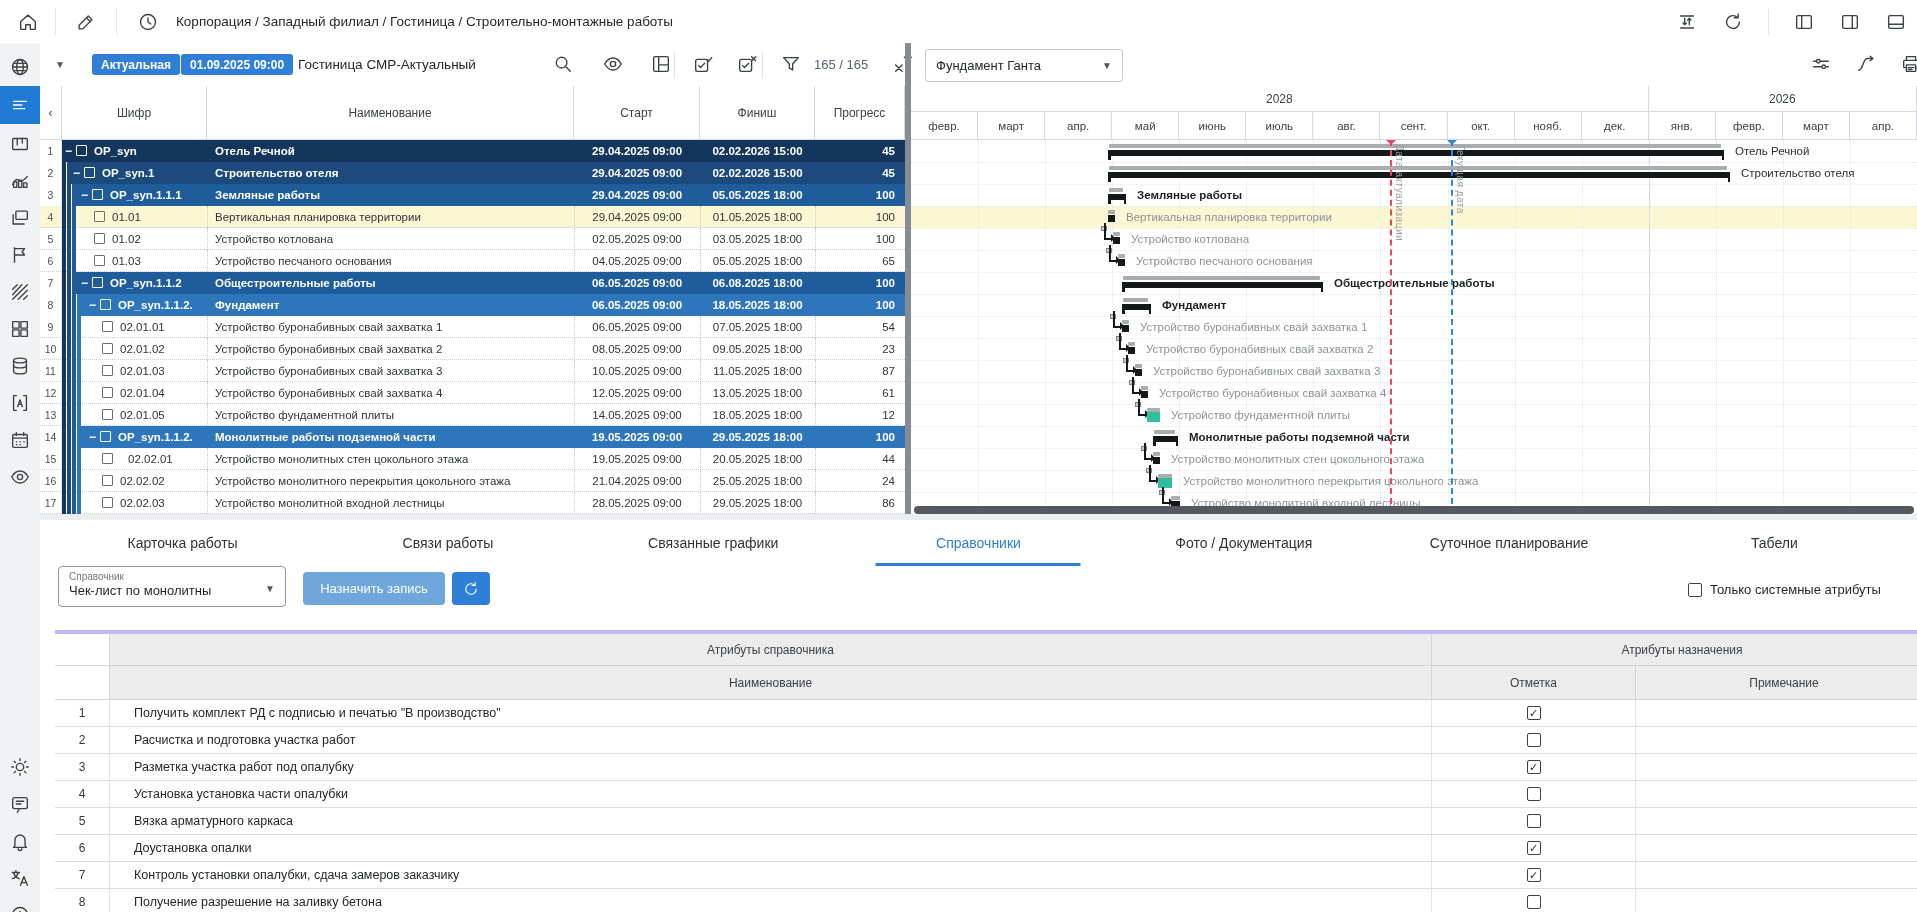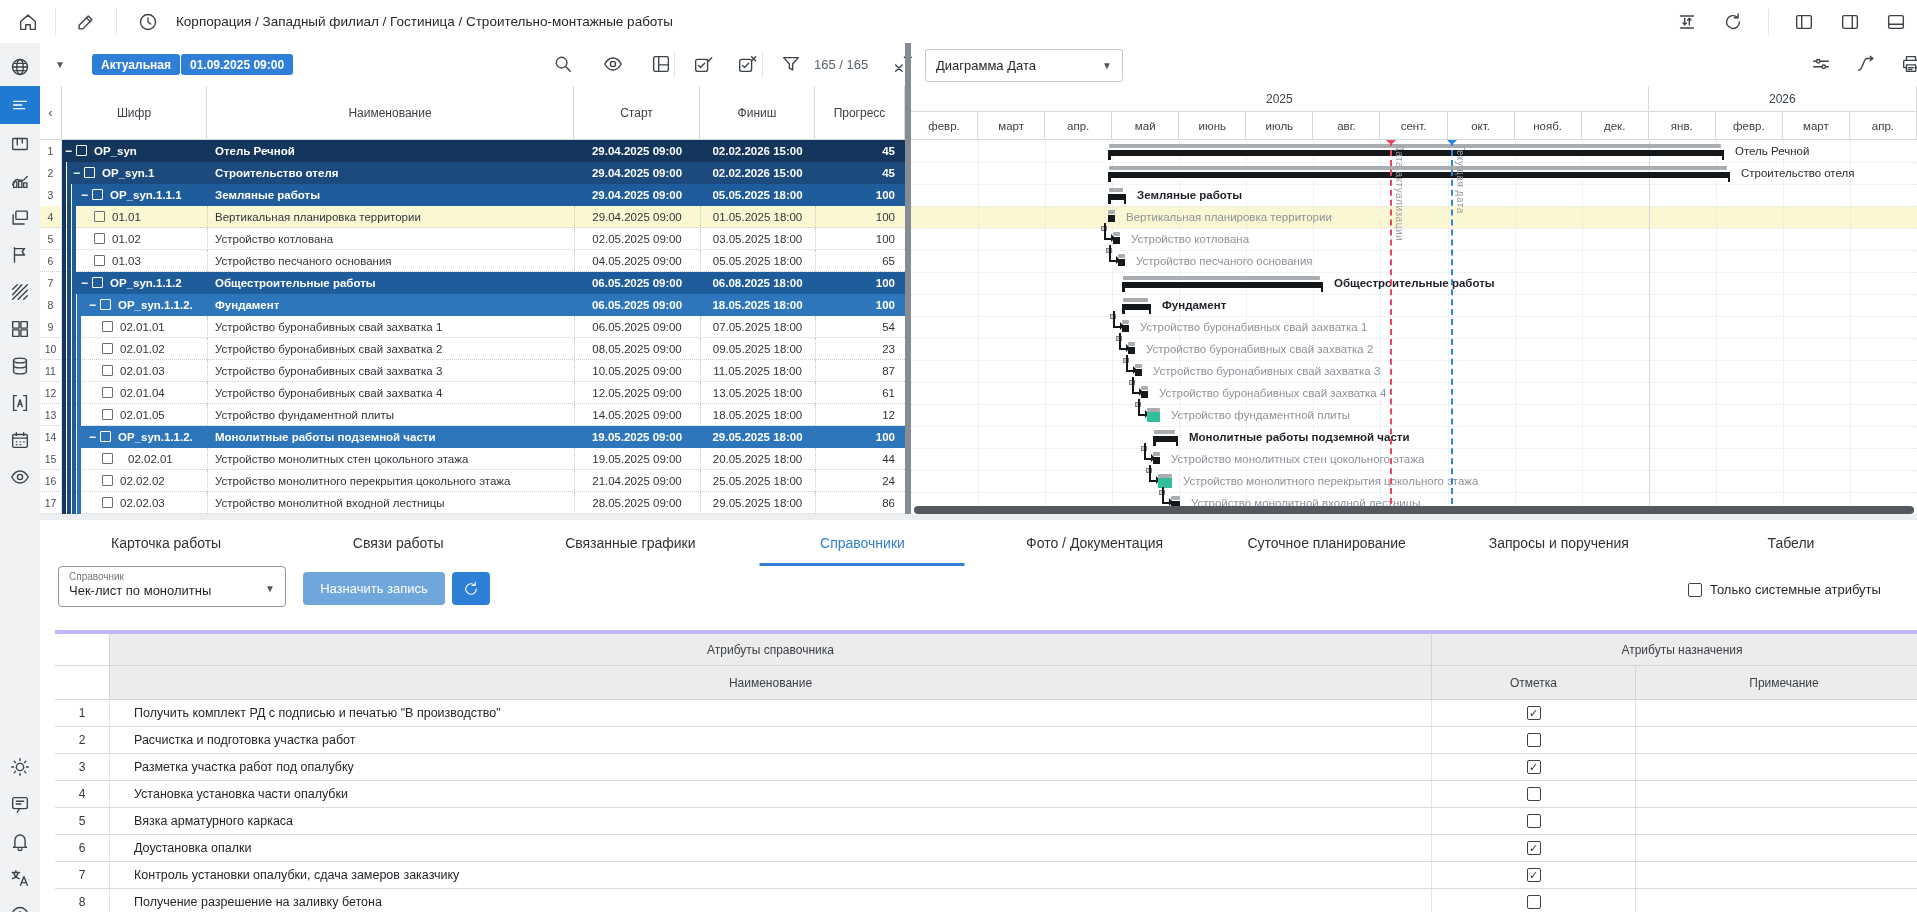--- a/index.html
+++ b/index.html
@@ -329,20 +329,21 @@
         </span>
       </div>
     </div>
 
   <div id="toolbar" class="abs">
     <div class="tb-btn" style="left:4px;width:32px;">
         <span class="caret">▼</span>
       </div>
     <div class="badge" style="left:52px;">Актуальная</div>
     <div class="badge" style="left:141px;">01.09.2025 09:00</div>
+    <div id="sched-title">Гостиница СМР-Актуальный</div>
     <div id="tool-icons">
         <div class="tl-ic" style="left: 512px; cursor: pointer;"><span class="ic">
             <svg viewBox="0 0 24 24">
               <circle cx="10.5" cy="10.5" r="5.8"></circle>
               <path d="M15 15l5 5"></path>
             </svg>
           </span></div>
         <div class="tl-ic" style="left: 562px; cursor: pointer;"><span class="ic">
             <svg viewBox="0 0 24 24">
               <path d="M3 12c2.5-4.5 6-6.5 9-6.5s6.5 2 9 6.5c-2.5 4.5-6 6.5-9 6.5S5.5 16.5 3 12z"></path>
@@ -378,21 +379,21 @@
           </span></div>
         <div class="tl-ic" style="left: 852px; cursor: pointer;"><span class="ic">
             <svg viewBox="0 0 24 24">
               <path d="M13.5 4.5H21l-2.9 3.3v3.2l-1.7-1V7.8z"></path>
               <path d="M4 13l7 7M11 13l-7 7"></path>
             </svg>
           </span></div>
       </div>
     <div id="filter-count">165 / 165</div>
     <div id="view-select">
-      <span>Диаграмма Дата</span>
+      <span>Фундамент Ганта</span>
       <span class="caret">▼</span>
     </div>
     <div id="gantt-tools">
         <div class="tl-ic" style="left: 1770px; cursor: pointer;"><span class="ic">
             <svg viewBox="0 0 24 24">
               <path d="M4 9h16M4 15h16"></path>
               <circle cx="9" cy="9" r="1.9" fill="#fff"></circle>
               <circle cx="15" cy="15" r="1.9" fill="#fff"></circle>
             </svg>
           </span></div>
@@ -683,21 +684,21 @@
         <div class="rtxt tasktxt" style="left: 660px; width: 115px; text-align: center;">29.05.2025 18:00</div>
         <div class="rtxt tasktxt" style="left: 775px; width: 80px; text-align: right;">86</div>
         <div class="sepline" style="left: 167px;"></div>
         <div class="sepline" style="left: 534px;"></div>
         <div class="sepline" style="left: 660px;"></div>
         <div class="sepline" style="left: 775px;"></div>
       </div>
     </div>
 
   <div id="gantt" class="abs">
-      <div class="yr-cell" style="left: 0px; width: 737.733px;">2025</div>
+      <div class="yr-cell" style="left: 0px; width: 737.733px;">2028</div>
       <div class="yr-cell" style="left: 737.733px; width: 268.267px;">2026</div>
       <div class="mo-cell" style="left: 0px; width: 67.0667px;">февр.</div>
       <div class="mo-cell" style="left: 67.0667px; width: 67.0667px;">март</div>
       <div class="mo-cell" style="left: 134.133px; width: 67.0667px;">апр.</div>
       <div class="mo-cell" style="left: 201.2px; width: 67.0667px;">май</div>
       <div class="mo-cell" style="left: 268.267px; width: 67.0667px;">июнь</div>
       <div class="mo-cell" style="left: 335.333px; width: 67.0667px;">июль</div>
       <div class="mo-cell" style="left: 402.4px; width: 67.0667px;">авг.</div>
       <div class="mo-cell" style="left: 469.467px; width: 67.0667px;">сент.</div>
       <div class="mo-cell" style="left: 536.533px; width: 67.0667px;">окт.</div>
@@ -844,23 +845,20 @@
         <div class="tab active">
           <span>Справочники</span>
         </div>
         <div class="tab">
           <span>Фото / Документация</span>
         </div>
         <div class="tab">
           <span>Суточное планирование</span>
         </div>
         <div class="tab">
-          <span>Запросы и поручения</span>
-        </div>
-        <div class="tab">
           <span>Табели</span>
         </div>
       </div>
     <div id="ref-select">
       <div class="lbl">Справочник</div>
       <div class="val">Чек-лист по монолитны</div>
       <span class="caret">▼</span>
     </div>
     <button id="assign-btn">Назначить запись</button>
     <div id="refresh-btn">

